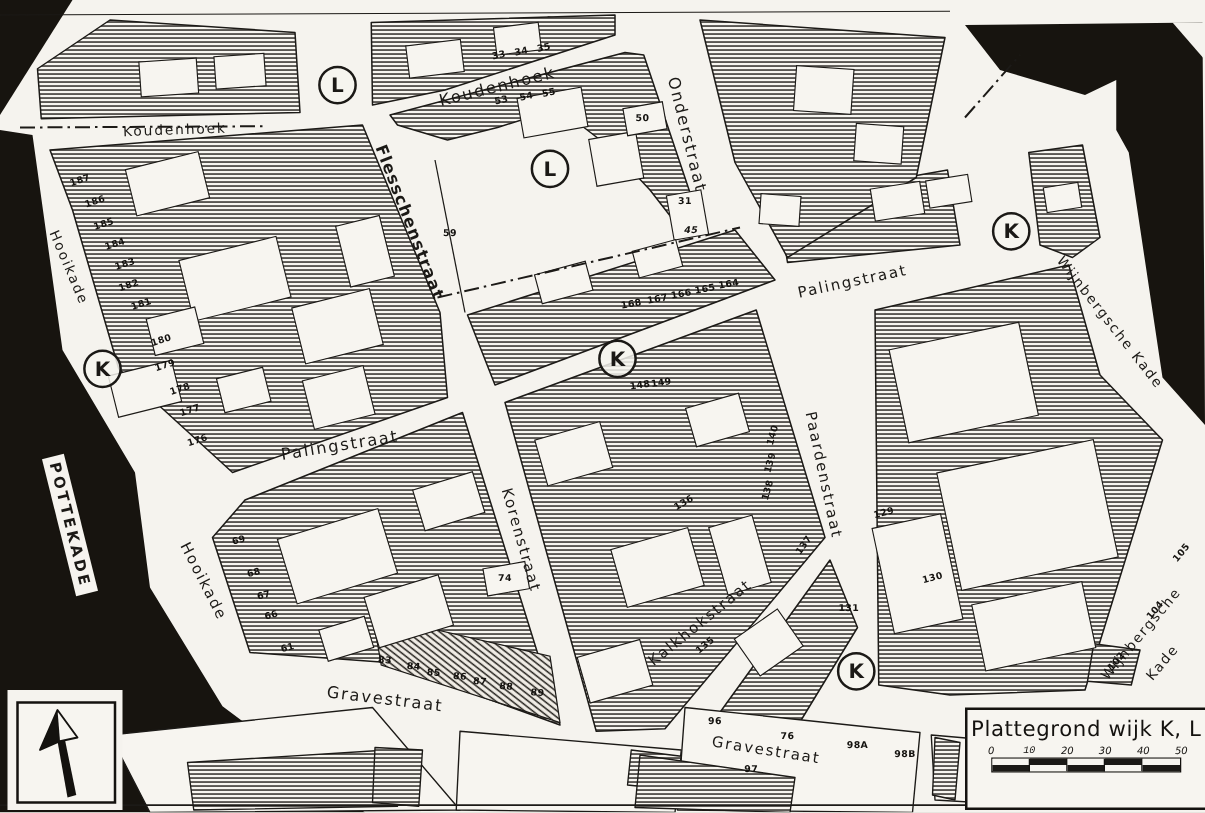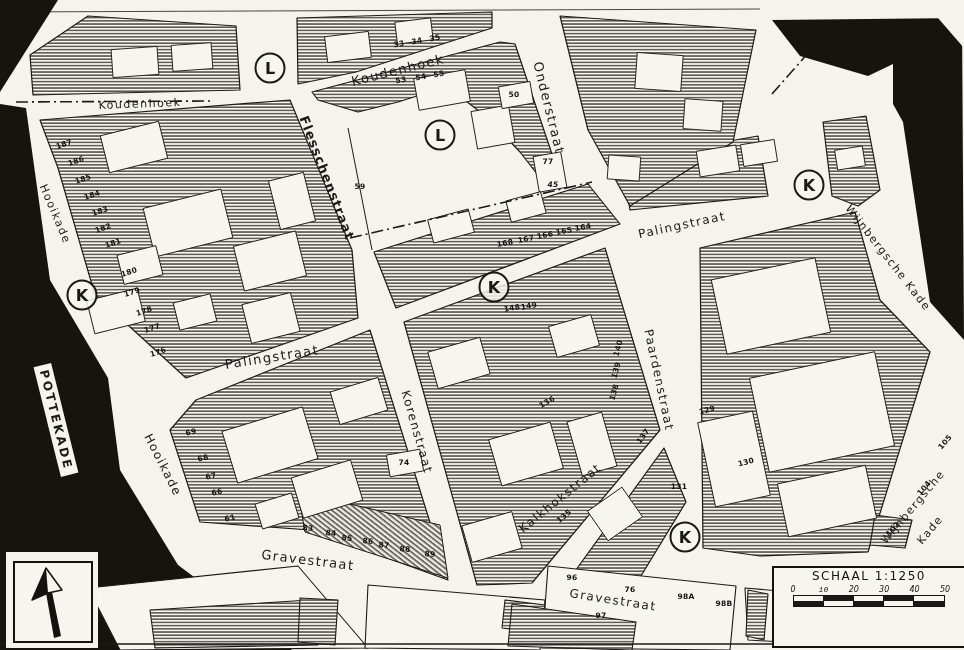--- a/index.html
+++ b/index.html
@@ -185,21 +185,21 @@
       <span class="hnum" style="left: 230px; top: 518px; transform: translate(-50%, -50%) rotate(-15deg);">61</span>
       <span class="hnum" style="left: 360px; top: 186px; transform: translate(-50%, -50%) rotate(0deg);">59</span>
       <span class="hnum" style="left: 404px; top: 462px; transform: translate(-50%, -50%) rotate(0deg); text-align: right;">74</span>
       <span class="hnum" style="left: 399px; top: 44px; transform: translate(-50%, -50%) rotate(-12deg);">33</span>
       <span class="hnum" style="left: 417px; top: 41px; transform: translate(-50%, -50%) rotate(-12deg);">34</span>
       <span class="hnum" style="left: 435px; top: 38px; transform: translate(-50%, -50%) rotate(-12deg);">35</span>
       <span class="hnum" style="left: 401px; top: 80px; transform: translate(-50%, -50%) rotate(-12deg);">53</span>
       <span class="hnum" style="left: 421px; top: 77px; transform: translate(-50%, -50%) rotate(-12deg);">54</span>
       <span class="hnum" style="left: 439px; top: 74px; transform: translate(-50%, -50%) rotate(-12deg);">55</span>
       <span class="hnum" style="left: 514px; top: 94px; transform: translate(-50%, -50%) rotate(0deg);">50</span>
-      <span class="hnum" style="left: 548px; top: 161px; transform: translate(-50%, -50%) rotate(0deg);">77</span>
+      <span class="hnum" style="left: 548px; top: 161px; transform: translate(-50%, -50%) rotate(0deg);">31</span>
       <span class="hnum" style="left: 553px; top: 184px; transform: translate(-50%, -50%) rotate(0deg); font-style: italic;">45</span>
       <span class="hnum" style="left: 505px; top: 243px; transform: translate(-50%, -50%) rotate(-10deg);">168</span>
       <span class="hnum" style="left: 526px; top: 239px; transform: translate(-50%, -50%) rotate(-10deg);">167</span>
       <span class="hnum" style="left: 545px; top: 235px; transform: translate(-50%, -50%) rotate(-10deg);">166</span>
       <span class="hnum" style="left: 564px; top: 231px; transform: translate(-50%, -50%) rotate(-10deg);">165</span>
       <span class="hnum" style="left: 583px; top: 227px; transform: translate(-50%, -50%) rotate(-10deg);">164</span>
       <span class="hnum" style="left: 512px; top: 308px; transform: translate(-50%, -50%) rotate(-8deg);">148</span>
       <span class="hnum" style="left: 529px; top: 306px; transform: translate(-50%, -50%) rotate(-8deg);">149</span>
       <span class="hnum" style="left: 618px; top: 348px; transform: translate(-50%, -50%) rotate(-75deg);">140</span>
       <span class="hnum" style="left: 616px; top: 370px; transform: translate(-50%, -50%) rotate(-75deg);">139</span>
@@ -221,21 +221,21 @@
       <span class="hnum" style="left: 686px; top: 596px; transform: translate(-50%, -50%) rotate(0deg);">98A</span>
       <span class="hnum" style="left: 724px; top: 603px; transform: translate(-50%, -50%) rotate(0deg);">98B</span>
       <span class="hnum" style="left: 707px; top: 410px; transform: translate(-50%, -50%) rotate(-15deg);">129</span>
       <span class="hnum" style="left: 746px; top: 462px; transform: translate(-50%, -50%) rotate(-15deg);">130</span>
       <span class="hnum" style="left: 893px; top: 529px; transform: translate(-50%, -50%) rotate(-50deg);">102</span>
       <span class="hnum" style="left: 924px; top: 488px; transform: translate(-50%, -50%) rotate(-50deg);">104</span>
       <span class="hnum" style="left: 945px; top: 442px; transform: translate(-50%, -50%) rotate(-50deg);">105</span>
     </div>
 
 <div id="title-box">
-  <div id="scale-text">SCHAAL 1:1250</div>
+  <div id="title-text">Plattegrond wijk K, L</div>
   <div id="scale-wrap">
     <div id="scale-ticks">
           <span style="left: 0%;">0</span>
           <span style="left: 20%; font-family: Liberation Mono, monospace;">10</span>
           <span style="left: 40%;">20</span>
           <span style="left: 60%;">30</span>
           <span style="left: 80%;">40</span>
           <span style="left: 100%;">50</span>
         </div>
     <div id="scale-bar">

